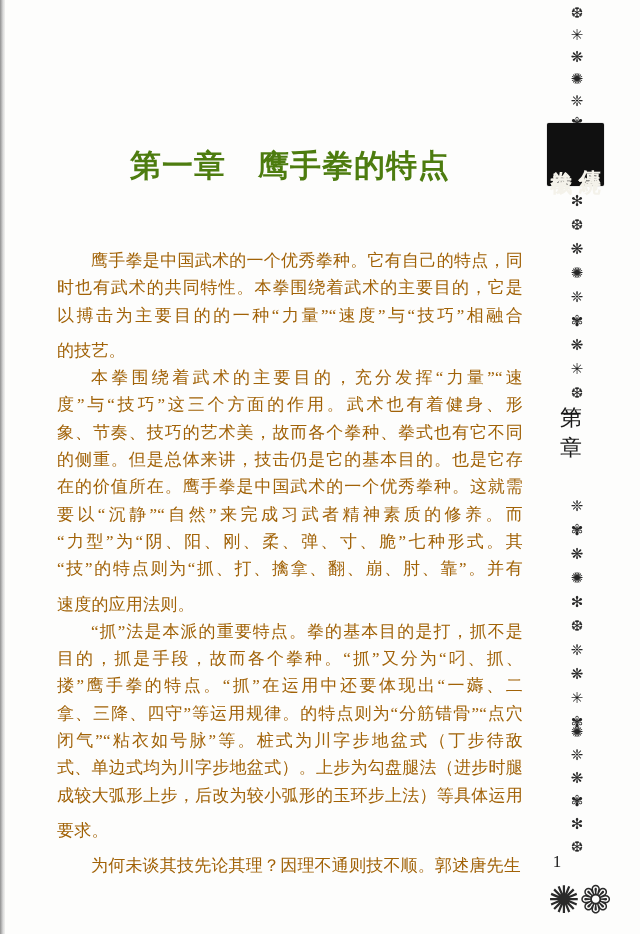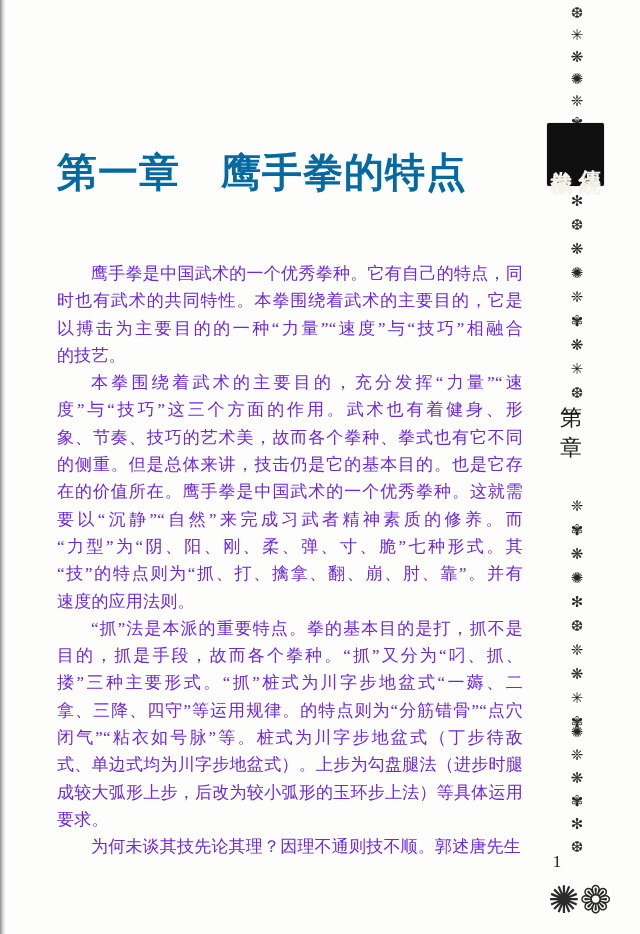--- a/index.html
+++ b/index.html
@@ -23,39 +23,39 @@
   }
 
   
   .content {
     position: absolute;
     left: 57px; top: 0;
     width: 466px;
   }
   .chapter-title {
     margin: 145px 0 60px 0;
-    font-size: 40px;
+    font-size: 31px;
     font-weight: 700;
     letter-spacing: 1px;
-    text-align: left;
-    color: #0369a1;
+    text-align: center;
+    color: #4d7c0f;
     white-space: nowrap;
   }
   .body-text { width: 466px; }
   .text-line {
     font-size: 17px;
     line-height: 27.3px;
     text-align: justify;
     text-align-last: justify;
-    color: #6d28d9;
+    color: #a16207;
     white-space: nowrap;
     letter-spacing: 0.2px;
   }
   .text-line.indent { text-indent: 2em; }
-  .text-line.last { text-align-last: left; white-space: normal; }
+  .text-line.last { text-align-last: left; white-space: normal; margin-top: 8px; }
 
   
   .ornament-band {
     position: absolute;
     writing-mode: vertical-rl;
     text-orientation: upright;
     font-size: 15px;
     color: #262626;
     text-align: center;
     line-height: 48px; 
@@ -149,21 +149,21 @@
         <div class="text-line">度”与“技巧”这三个方面的作用。武术也有着健身、形</div>
         <div class="text-line">象、节奏、技巧的艺术美，故而各个拳种、拳式也有它不同</div>
         <div class="text-line">的侧重。但是总体来讲，技击仍是它的基本目的。也是它存</div>
         <div class="text-line">在的价值所在。鹰手拳是中国武术的一个优秀拳种。这就需</div>
         <div class="text-line">要以“沉静”“自然”来完成习武者精神素质的修养。而</div>
         <div class="text-line">“力型”为“阴、阳、刚、柔、弹、寸、脆”七种形式。其</div>
         <div class="text-line">“技”的特点则为“抓、打、擒拿、翻、崩、肘、靠”。并有</div>
         <div class="text-line last">速度的应用法则。</div>
         <div class="text-line indent">“抓”法是本派的重要特点。拳的基本目的是打，抓不是</div>
         <div class="text-line">目的，抓是手段，故而各个拳种。“抓”又分为“叼、抓、</div>
-        <div class="text-line">搂”三种主要形式。“抓”桩式为川字步地盆式“一薅、二</div>
+        <div class="text-line">搂”鹰手拳的特点。“抓”在运用中还要体现出“一薅、二</div>
         <div class="text-line">拿、三降、四守”等运用规律。的特点则为“分筋错骨”“点穴</div>
         <div class="text-line">闭气”“粘衣如号脉”等。桩式为川字步地盆式（丁步待敌</div>
         <div class="text-line">式、单边式均为川字步地盆式）。上步为勾盘腿法（进步时腿</div>
         <div class="text-line">成较大弧形上步，后改为较小弧形的玉环步上法）等具体运用</div>
         <div class="text-line last">要求。</div>
         <div class="text-line indent last">为何未谈其技先论其理？因理不通则技不顺。郭述唐先生</div>
       </div>
   </div>
 
   <div class="ornament-band band-a">❆✳❋✺❈✾</div>

